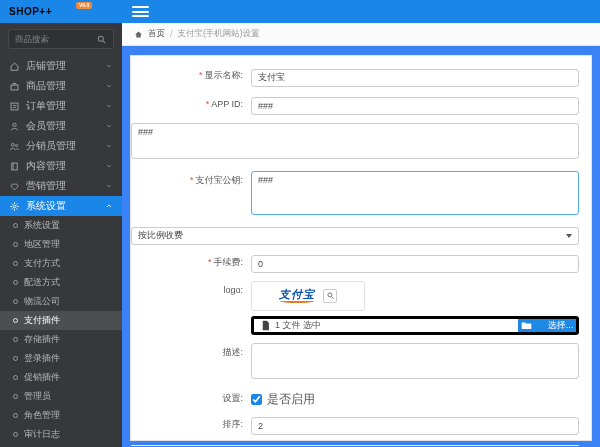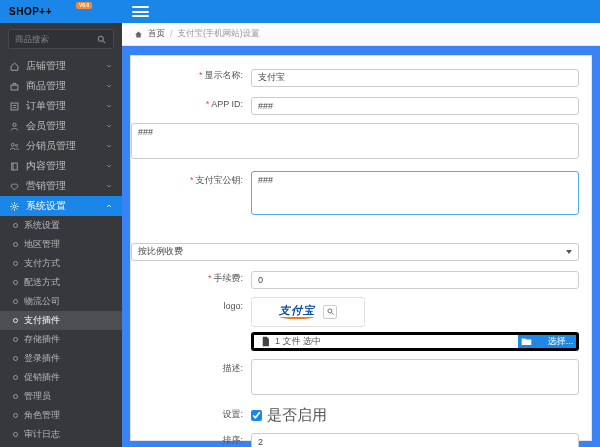--- a/index.html
+++ b/index.html
@@ -44,37 +44,37 @@
   .card { position:absolute; left:8px; right:8px; top:9px; bottom:6px; background:#fff; border:1px solid #e3e3e3; }
   .form { padding:10px 12px 0 0; }
   .frow { display:flex; align-items:flex-start; margin-bottom:8px; }
   .flabel { width:120px; flex:none; text-align:right; padding-right:8px; font-size:9px; color:#555; line-height:18px; }
   .flabel .req { color:#e04b3a; margin-right:2px; }
   .fctrl { flex:1; min-width:0; }
   .tinput { width:100%; height:18px; border:1px solid #ccc; border-radius:3px; padding:0 6px; font-size:9px; color:#444; outline:none; font-family:inherit; }
   textarea.tarea { width:100%; border:1px solid #ccc; border-radius:3px; padding:3px 6px; font-size:9px; color:#444; resize:none; outline:none; font-family:inherit; }
   .h36 { height:36px; } .h44 { height:44px; }
   .focused { border-color:#54a8ec !important; }
-  .select-box { width:100%; height:18px; border:1px solid #ccc; border-radius:3px; display:flex; align-items:center; padding:0 6px; font-size:9px; color:#444; cursor:pointer; background:#fff;margin-top:16px; }
+  .select-box { width:100%; height:18px; border:1px solid #ccc; border-radius:3px; display:flex; align-items:center; padding:0 6px; font-size:9px; color:#444; cursor:pointer; background:#fff; }
   .select-box .caret { margin-left:auto; width:0; height:0; border-left:3.5px solid transparent; border-right:3.5px solid transparent; border-top:4px solid #555; }
 
   
   .logo-preview { width:114px; height:30px; border:1px solid #e0e0e0; border-radius:3px; display:flex; align-items:center; justify-content:center; gap:8px; }
   .alipay-logo { display:flex; flex-direction:column; align-items:center; line-height:1; }
   .alipay-logo .alp-text { color:#0a50a8; font-weight:bold; font-size:11px; font-style:italic; letter-spacing:1px; }
   .alipay-logo .alp-swoosh { width:34px; height:4px; border-bottom:2px solid #f07820; border-radius:0 0 60% 60%; margin-top:-1px; }
   .zoom-btn { width:14px; height:14px; border:1px solid #ccc; border-radius:2px; background:#fff; display:flex; align-items:center; justify-content:center; cursor:pointer; color:#666; }
   .file-row { margin-top:5px; height:19px; display:flex; width:100%; border:3px solid #000000; border-radius:3px; overflow:hidden; }
   .file-status { flex:1; display:flex; align-items:center; gap:5px; padding:0 7px; font-size:9px; color:#555; background:#fff; }
   .file-status .ficon { display:flex; color:#333; }
   .choose-btn { width:58px; flex:none; background:#1e88e5; color:#fff; display:flex; align-items:center; justify-content:center; gap:16px; font-size:9px; cursor:pointer; border:none; }
 
   .chk-row { display:flex; align-items:center; gap:5px; height:14px; margin-top:2px; }
   .chk-row input { width:11px; height:11px; accent-color:#1a87e8; cursor:pointer; }
-  .chk-row .chk-label { font-size:15px; color:#555; }
+  .chk-row .chk-label { font-size:12px; color:#555; }
 
   .form-footer { border-top:1px solid #ededed; margin-top:10px; padding:8px 0 10px; text-align:center; }
 
   svg { display:block; }
 </style>
 </head>
 <body>
 
 <div class="sidebar">
   <div class="logo-bar">

